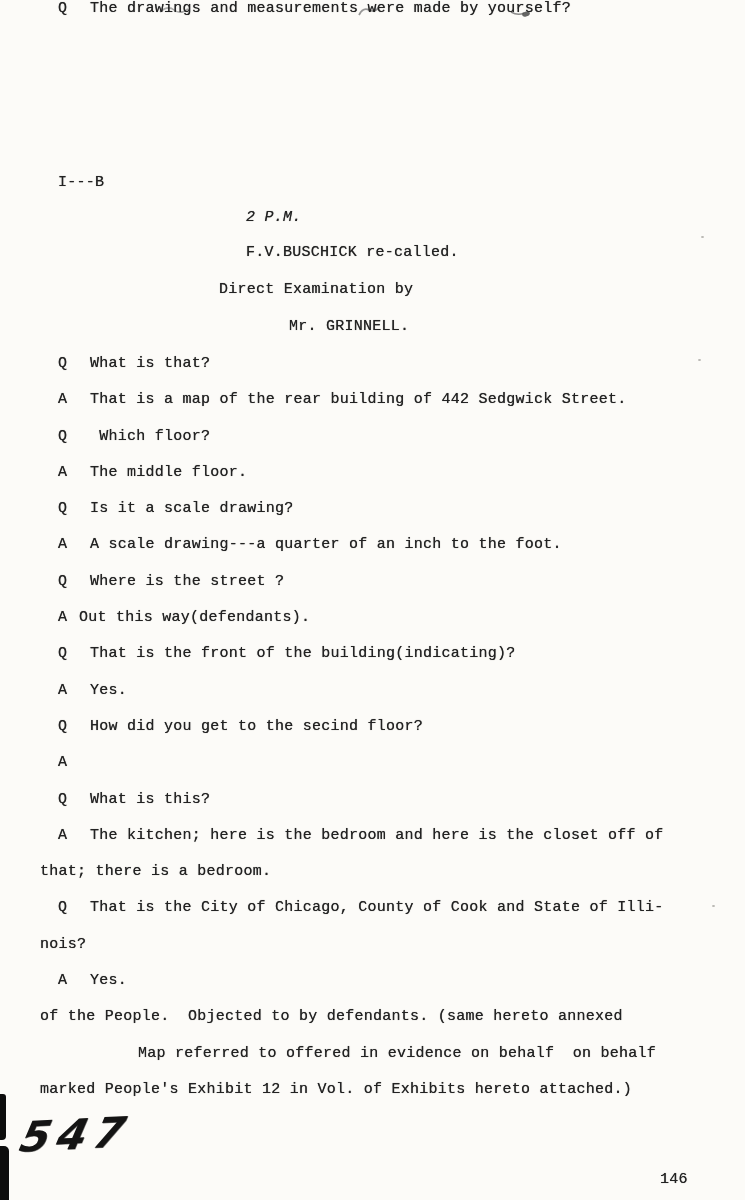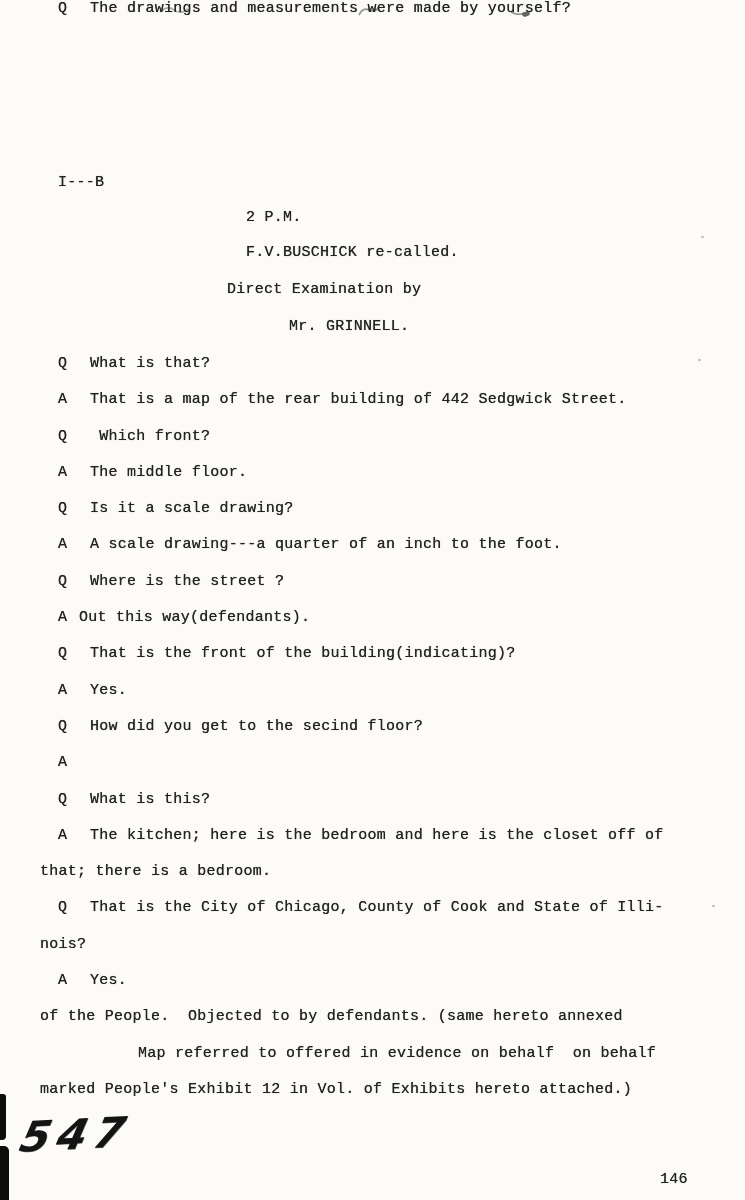--- a/index.html
+++ b/index.html
@@ -14,23 +14,23 @@
   }
   .tw {
     position:absolute;
     font-size:15px;
     letter-spacing:0.25px;
     white-space:pre;
     text-shadow:0 0 0.7px rgba(25,25,25,0.8);
   }
   
   .doc-mark        { left:58px;  top:174px; }
-  .session-time    { left:246px; top:209px; }
+  .session-time    { left:246px; top:209px;font-style:italic; }
   .witness-line    { left:246px; top:244px; }
-  .exam-heading    { left:227px; top:281px; }
+  .exam-heading    { left:219px; top:281px; }
   .examiner-name   { left:289px; top:318px; }
   
   .transcript { position:absolute; left:0; top:355px; width:745px; }
   .line { position:relative; height:36.3px; }
   .line .speaker, .line .text {
     position:absolute; top:0;
     font-size:15px; letter-spacing:0.25px; white-space:pre;
     text-shadow:0 0 0.7px rgba(25,25,25,0.8);
   }
   .line .speaker { left:58px; }
@@ -93,21 +93,21 @@
       <div class="line">
         <span class="speaker">Q</span>
         <span class="text">What is that?</span>
       </div>
       <div class="line">
         <span class="speaker">A</span>
         <span class="text">That is a map of the rear building of 442 Sedgwick Street.</span>
       </div>
       <div class="line">
         <span class="speaker">Q</span>
-        <span class="text"> Which front?</span>
+        <span class="text"> Which floor?</span>
       </div>
       <div class="line">
         <span class="speaker">A</span>
         <span class="text">The middle floor.</span>
       </div>
       <div class="line">
         <span class="speaker">Q</span>
         <span class="text">Is it a scale drawing?</span>
       </div>
       <div class="line">

